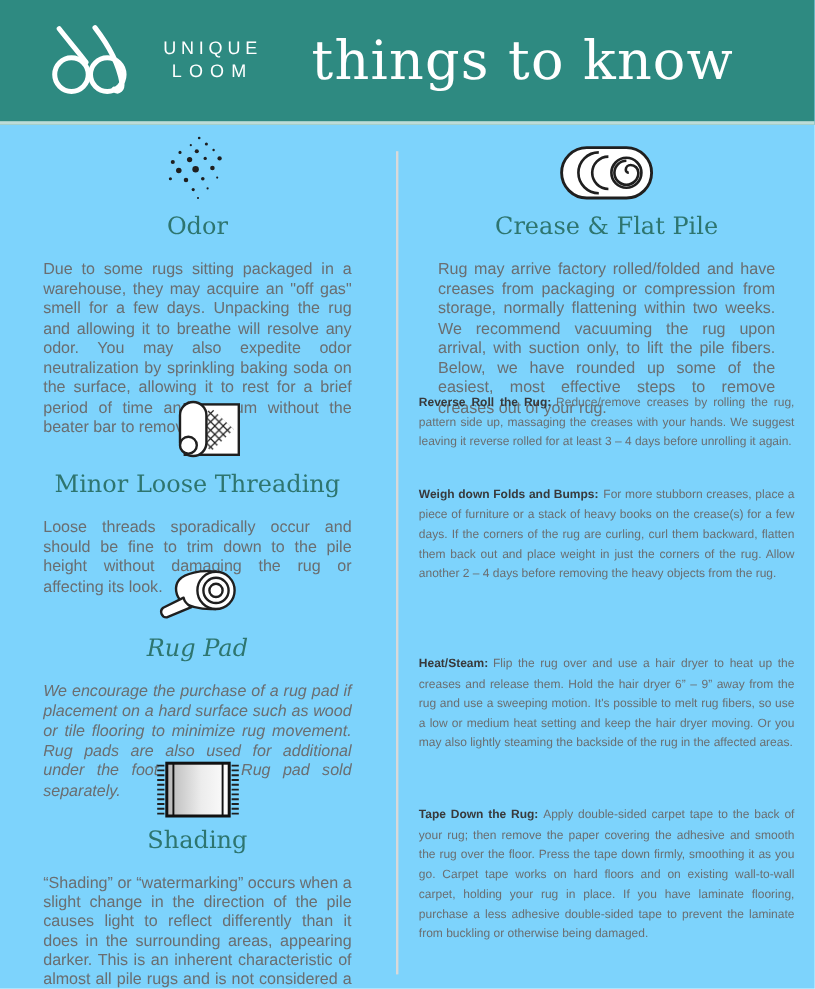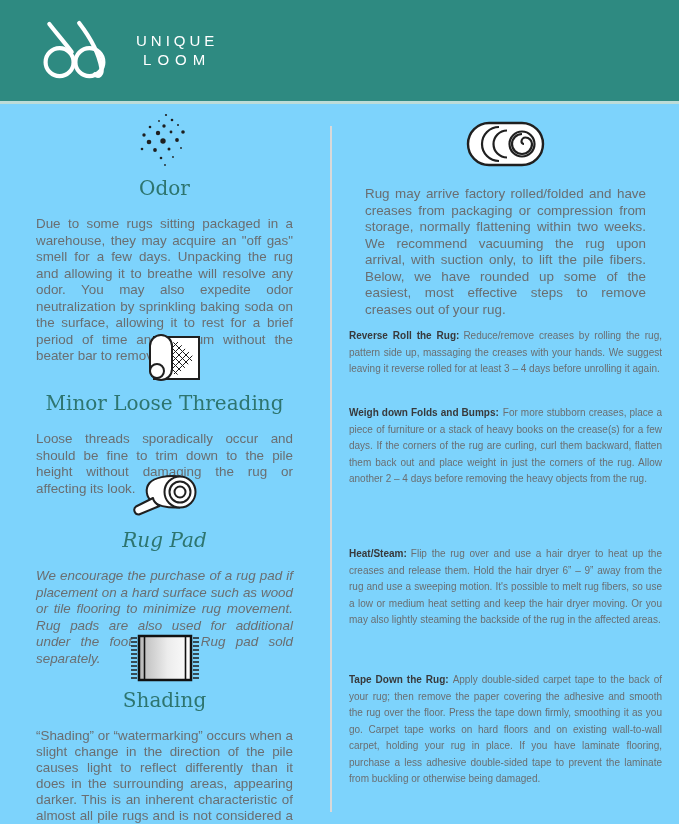--- a/index.html
+++ b/index.html
@@ -67,20 +67,21 @@
           <circle cx="53" cy="45" r="15"></circle>
           <path d="M10,4 C17,13 29,27 34,34"></path>
           <path d="M42,3 C52,16 63,34 66,52 C67,58 63,62 59,58"></path>
         </svg>
       </span>
       <div class="brand-text">
         <div class="brand-top">UNIQUE</div>
         <div class="brand-bottom">LOOM</div>
       </div>
     </div>
+    <div class="header-title">things to know</div>
   </div>
 
   <div class="divider"></div>
 
   <div class="section l-col sec-odor">
     <div class="icon-box">
       <svg width="60" height="58" viewBox="0 0 60 58" fill="#1f1f1f">
         <circle cx="31" cy="3" r="1.1"></circle>
           <circle cx="24" cy="9" r="0.9"></circle>
           <circle cx="37" cy="8" r="1.3"></circle>
@@ -163,20 +164,21 @@
   <div class="section r-col sec-crease">
     <div class="icon-box">
       <svg width="96" height="52" viewBox="0 0 96 52">
         <path d="M31,5 H64 A21,21 0 1 1 64,47 H31 A21,21 0 1 1 31,5 Z" fill="#fff" stroke="#1f1f1f" stroke-width="2.4"></path>
         <path d="M41,9 A17,17 0 1 0 41,43" fill="none" stroke="#1f1f1f" stroke-width="2.2"></path>
         <path d="M49,12.5 A13.5,13.5 0 1 0 49,39.5" fill="none" stroke="#1f1f1f" stroke-width="2.2"></path>
         <circle cx="64" cy="26" r="12.5" fill="#fff" stroke="#1f1f1f" stroke-width="2.2"></circle>
         <path d="M64,16 a10,10 0 1 0 10,10 a6.5,6.5 0 0 0 -6.5,-6.5 a4,4 0 0 0 -4,4 a2.5,2.5 0 0 0 2.5,2.5" fill="none" stroke="#1f1f1f" stroke-width="2.2"></path>
       </svg>
     </div>
+    <h2 class="sec-head">Crease &amp; Flat Pile</h2>
     <p class="sec-body">Rug may arrive factory rolled/folded and have creases from packaging or compression from storage, normally flattening within two weeks. We recommend vacuuming the rug upon arrival, with suction only, to lift the pile fibers. Below, we have rounded up some of the easiest, most effective steps to remove creases out of your rug.</p>
   </div>
 
   <p class="tip tip-1"><strong>Reverse Roll the Rug:</strong><span>Reduce/remove creases by rolling the rug, pattern side up, massaging the creases with your hands. We suggest leaving it reverse rolled for at least 3 – 4 days before unrolling it again.</span></p>
 
   <p class="tip tip-2"><strong>Weigh down Folds and Bumps:</strong><span>For more stubborn creases, place a piece of furniture or a stack of heavy books on the crease(s) for a few days. If the corners of the rug are curling, curl them backward, flatten them back out and place weight in just the corners of the rug. Allow another 2 – 4 days before removing the heavy objects from the rug.</span></p>
 
   <p class="tip tip-3"><strong>Heat/Steam:</strong><span>Flip the rug over and use a hair dryer to heat up the creases and release them. Hold the hair dryer 6” – 9” away from the rug and use a sweeping motion. It's possible to melt rug fibers, so use a low or medium heat setting and keep the hair dryer moving. Or you may also lightly steaming the backside of the rug in the affected areas.</span></p>
 
   <p class="tip tip-4"><strong>Tape Down the Rug:</strong><span>Apply double-sided carpet tape to the back of your rug; then remove the paper covering the adhesive and smooth the rug over the floor. Press the tape down firmly, smoothing it as you go. Carpet tape works on hard floors and on existing wall-to-wall carpet, holding your rug in place. If you have laminate flooring, purchase a less adhesive double-sided tape to prevent the laminate from buckling or otherwise being damaged.</span></p>

